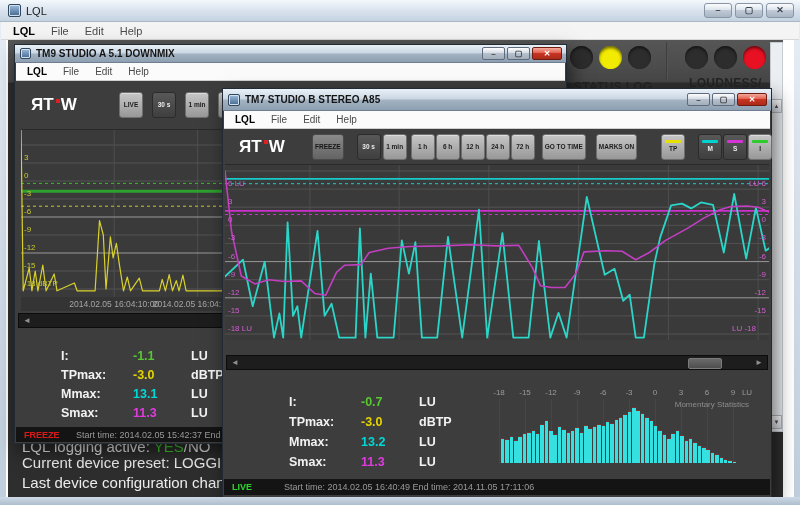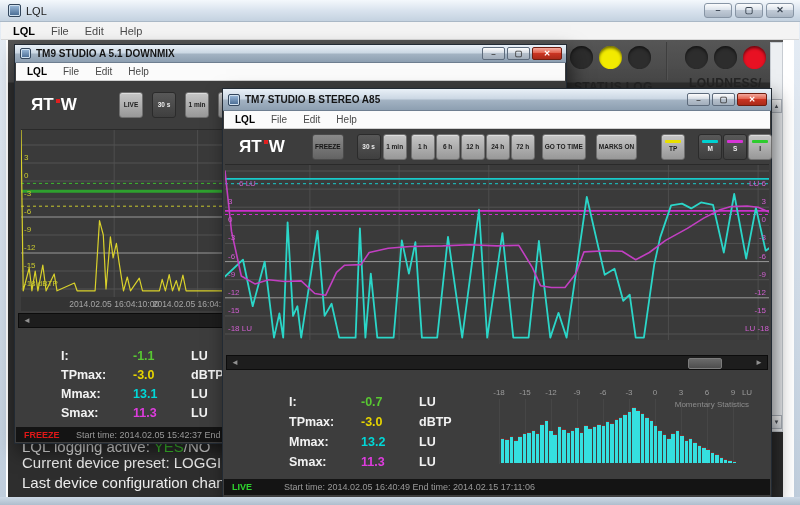--- a/index.html
+++ b/index.html
@@ -341,38 +341,38 @@
             <line x1="0" y1="132.8" x2="544" y2="132.8" stroke="#999999" stroke-width="1"></line>
             <line x1="0" y1="150.9" x2="544" y2="150.9" stroke="#525252" stroke-width="1"></line>
             <line x1="0" y1="169.0" x2="544" y2="169.0" stroke="#525252" stroke-width="1"></line>
             <line x1="0" y1="13.9" x2="544" y2="13.9" stroke="#18caca" stroke-width="1.6"></line>
             <line x1="0" y1="18.7" x2="544" y2="18.7" stroke="#18caca" stroke-width="1" stroke-dasharray="3,3"></line>
             <line x1="0" y1="45.9" x2="544" y2="45.9" stroke="#cc2fcc" stroke-width="1.6"></line>
             <line x1="0" y1="49.5" x2="544" y2="49.5" stroke="#cc2fcc" stroke-width="1" stroke-dasharray="3,3"></line>
             <polyline points="0.0,111.6 18.0,94.7 27.7,141.2 39.7,96.6 49.0,172.6 54.4,148.4 58.2,172.6 62.6,57.3 68.0,150.9 72.4,141.2 76.2,172.6 92.5,65.8 99.6,150.9 106.6,138.8 114.2,172.6 130.6,172.6 134.9,63.4 140.4,172.6 145.8,108.6 152.3,172.6 168.6,172.6 176.8,75.4 183.9,108.6 190.4,77.2 196.9,172.6 212.2,172.6 223.0,71.8 237.2,172.6 254.0,44.7 262.2,172.6 277.4,68.2 288.3,172.6 303.6,172.6 313.9,76.0 325.3,172.6 333.5,147.8 341.6,172.6 361.8,32.0 379.7,109.8 389.5,103.8 398.2,135.8 404.7,129.7 410.7,172.6 418.9,172.6 429.2,99.6 435.2,72.4 446.1,40.4 457.0,38.6 466.2,43.4 476.0,37.4 488.0,39.8 498.8,87.5 509.2,29.0 521.2,93.5 530.9,42.8 540.7,85.7 544.0,83.3" fill="none" stroke="#2bd6c8" stroke-width="1.8" stroke-linejoin="round" stroke-linecap="round"></polyline>
             <polyline points="0.0,6.0 6.5,66.4 16.3,111.0 29.9,118.9 43.5,114.7 59.8,116.5 76.2,115.9 89.8,128.5 100.6,130.3 111.5,107.4 119.7,100.2 136.0,99.6 144.2,87.5 163.2,83.3 185.0,81.5 217.6,80.9 244.8,79.7 272.0,80.9 293.8,80.3 307.4,102.6 315.5,120.7 326.4,122.5 340.0,122.5 350.9,108.6 359.0,86.9 380.8,85.7 397.1,86.3 410.7,94.7 424.3,87.5 440.6,75.4 462.4,63.4 478.7,53.1 495.0,44.7 505.9,41.6 522.2,41.0 533.1,42.2 544.0,47.1" fill="none" stroke="#c23fc2" stroke-width="1.6" stroke-linejoin="round" stroke-linecap="round"></polyline>
           </svg>
-          <span class="ylab" style="left: 14px; top: 14.1379px; color: rgb(208, 95, 208);">6 LU</span>
+          <span class="ylab" style="left: 3px; top: 14.1379px; color: rgb(208, 95, 208);">6 LU</span>
           <span class="ylab" style="right: 3px; top: 14px; color: rgb(208, 95, 208);">LU 6</span>
           <span class="ylab" style="left: 3px; top: 32.2414px; color: rgb(208, 95, 208);">3</span>
           <span class="ylab" style="right: 3px; top: 32.2414px; color: rgb(208, 95, 208);">3</span>
           <span class="ylab" style="left: 3px; top: 50.3448px; color: rgb(208, 95, 208);">0</span>
           <span class="ylab" style="right: 3px; top: 50.3448px; color: rgb(208, 95, 208);">0</span>
           <span class="ylab" style="left: 3px; top: 68.4483px; color: rgb(208, 95, 208);">-3</span>
           <span class="ylab" style="right: 3px; top: 68.4483px; color: rgb(208, 95, 208);">-3</span>
           <span class="ylab" style="left: 3px; top: 86.5517px; color: rgb(208, 95, 208);">-6</span>
           <span class="ylab" style="right: 3px; top: 86.5517px; color: rgb(208, 95, 208);">-6</span>
           <span class="ylab" style="left: 3px; top: 104.655px; color: rgb(208, 95, 208);">-9</span>
           <span class="ylab" style="right: 3px; top: 104.655px; color: rgb(208, 95, 208);">-9</span>
           <span class="ylab" style="left: 3px; top: 122.759px; color: rgb(208, 95, 208);">-12</span>
           <span class="ylab" style="right: 3px; top: 122.759px; color: rgb(208, 95, 208);">-12</span>
           <span class="ylab" style="left: 3px; top: 140.862px; color: rgb(208, 95, 208);">-15</span>
           <span class="ylab" style="right: 3px; top: 140.862px; color: rgb(208, 95, 208);">-15</span>
           <span class="ylab" style="left: 3px; top: 158.966px; color: rgb(208, 95, 208);">-18 LU</span>
-          <span class="ylab" style="right: 0; top: 158.966px; color: rgb(208, 95, 208); margin-left: 24px;">LU -18</span>
+          <span class="ylab" style="right: 13px; top: 158.966px; color: rgb(208, 95, 208); margin-left: 24px;">LU -18</span>
         </div>
       <div class="hscroll" style="left:3px;top:266px;width:542px;">
         <span class="hs-ar" style="left:4px">◄</span>
         <span class="hs-ar" style="right:4px">►</span>
         <span class="hs-thumb" style="left:461px;width:32px;"></span>
       </div>
       <div class="stats" style="left:66px;top:306px;">
           <div class="srow" style="height: 20px;">
             <span class="slabel">I:</span>
             <span class="sval" style="color: rgb(88, 200, 50);">-0.7</span>
@@ -467,20 +467,20 @@
           <span class="bar" style="left: 213.407px; width: 3.47037px; bottom: 3px; height: 12.76px; background: rgb(53, 224, 224);"></span>
           <span class="bar" style="left: 217.778px; width: 3.47037px; bottom: 3px; height: 10.44px; background: rgb(53, 224, 224);"></span>
           <span class="bar" style="left: 222.148px; width: 3.47037px; bottom: 3px; height: 7.54px; background: rgb(53, 224, 224);"></span>
           <span class="bar" style="left: 226.519px; width: 3.47037px; bottom: 3px; height: 5.22px; background: rgb(53, 224, 224);"></span>
           <span class="bar" style="left: 230.889px; width: 3.47037px; bottom: 3px; height: 2.9px; background: rgb(53, 224, 224);"></span>
           <span class="bar" style="left: 235.259px; width: 3.47037px; bottom: 3px; height: 1.74px; background: rgb(53, 224, 224);"></span>
           <span class="bar" style="left: 239.63px; width: 3.47037px; bottom: 3px; height: 1.16px; background: rgb(53, 224, 224);"></span>
         </div>
       <div class="statusbar" style="left:1px;top:390px;width:546px;height:16px;">
         <span class="sb-mode" id="tm7mode" style="color: rgb(46, 212, 46);">LIVE</span>
-        <span class="sb-text">Start time: 2014.02.05 16:40:49    End time: 2014.02.15 17:11:06</span>
+        <span class="sb-text">Start time: 2014.02.05 16:40:49    End time: 2014.11.05 17:11:06</span>
       </div>
     </div>
 
   </div>
 
   <div class="o-bottom"></div>
 </div>
 
 </body></html>

